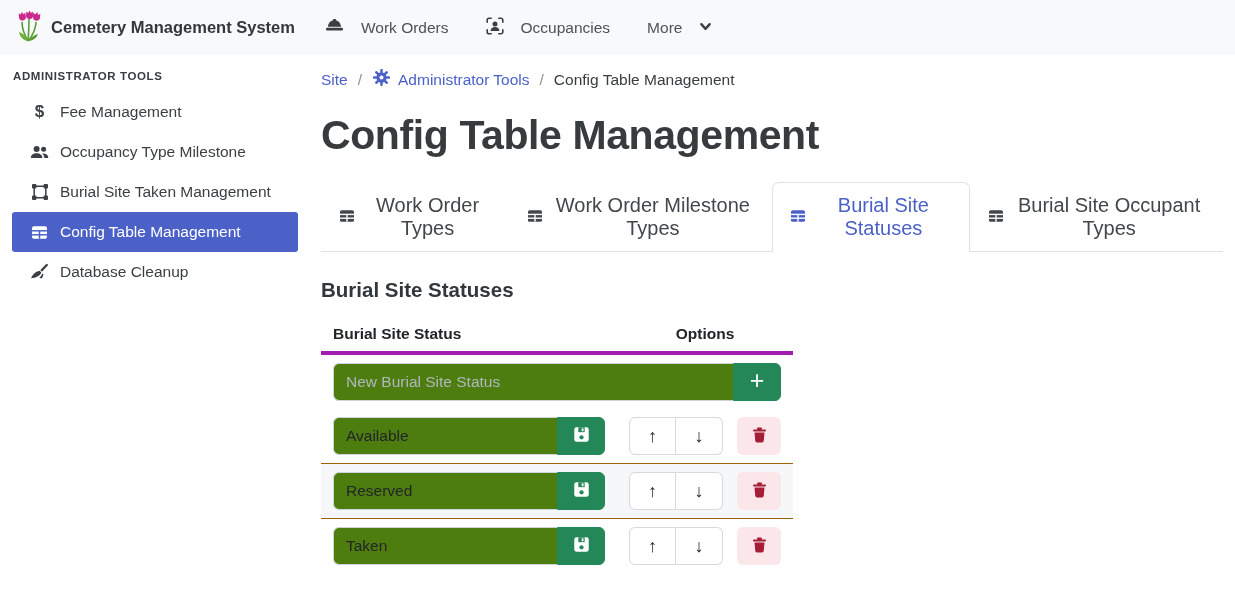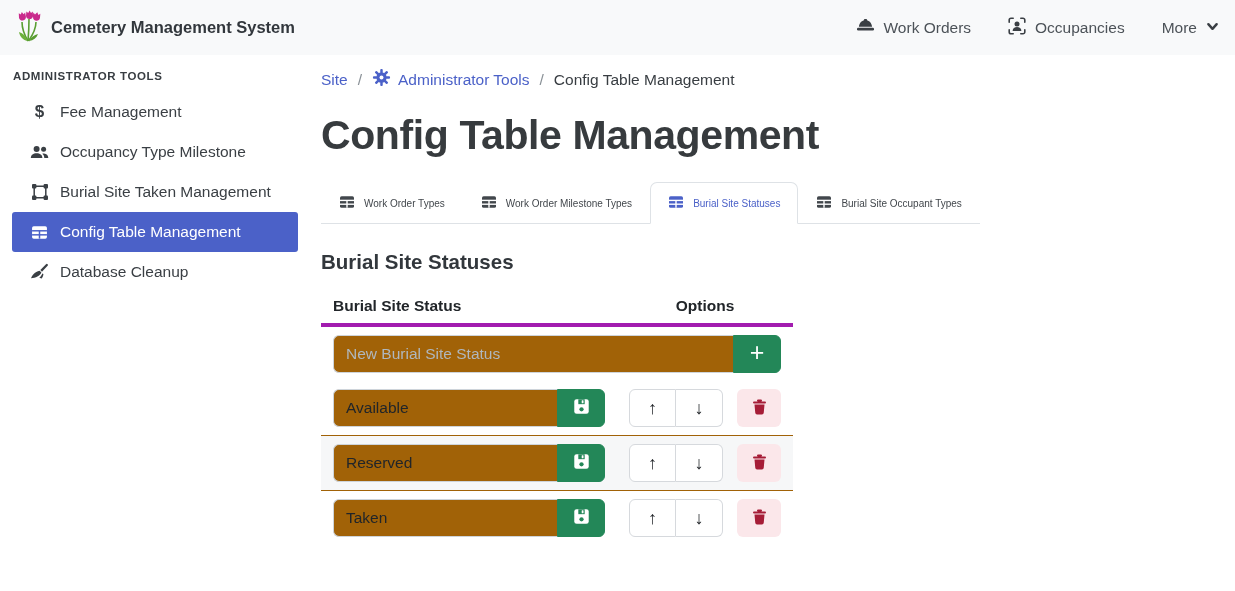--- a/index.html
+++ b/index.html
@@ -3,62 +3,62 @@
 <meta charset="utf-8">
 <style>
   * { box-sizing: border-box; }
   html,body { margin:0; padding:0; }
   body {
     width:1235px; height:591px; overflow:hidden; position:relative;
     background:#fff; color:#212529;
     font-family:"Liberation Sans", sans-serif; font-size:15.5px;
   }
   
-  .navbar { height:55px; background:#f8f9fa; display:flex; align-items:center; padding:0 16px;justify-content:space-between; }
+  .navbar { height:55px; background:#f8f9fa; display:flex; align-items:center; padding:0 16px; }
   .brand { display:flex; align-items:center; gap:9px; cursor:pointer; }
   .brand-text { font-weight:bold; font-size:16.5px; color:#32373c; }
   .nav-links { display:flex; align-items:center; margin-left:30px; gap:37px; }
-  .nav-link { display:flex; align-items:center; gap:9px; color:#4c5258; cursor:pointer; }
+  .nav-link { display:flex; align-items:center; gap:17px; color:#4c5258; cursor:pointer; }
   .nav-right { margin-left:auto; display:flex; align-items:center; gap:9px; color:#4c5258; cursor:pointer; }
   
   .sidebar { position:absolute; left:0; top:55px; width:310px; bottom:0; padding:13px 12px; background:#fff; }
   .sidebar-heading { font-size:11.5px; font-weight:700; letter-spacing:.6px; color:#383d42; margin:2px 0 10px 1px; }
   .side-item { height:40px; display:flex; align-items:center; gap:10px; padding-left:17px; color:#3a3f44; border-radius:3px; cursor:pointer; }
   .side-item .icon-box { width:21px; display:flex; justify-content:center; align-items:center; color:#3a3f44; }
   .side-item.active { background:#4b61c8; color:#fff; }
   .side-item.active .icon-box { color:#fff; }
   .side-item.active .tbl-lines { stroke:#4b61c8; }
   .dollar-glyph { font-weight:bold; font-size:17px; }
   
   .main { position:absolute; left:310px; top:55px; right:0; bottom:0; padding:13px 12px 0 11px; }
   .breadcrumb { display:flex; align-items:center; gap:10px; }
   .crumb-link { color:#4b61c8; display:flex; align-items:center; gap:7px; text-decoration:none; cursor:pointer; }
   .crumb-sep { color:#8a9197; }
   .crumb-current { color:#383d42; }
   .page-title { font-size:41px; font-weight:600; color:#373b3e; margin:21px 0 0; letter-spacing:-.4px; }
   
   .tabs-wrap { margin-top:23px; }
   .tabs { display:inline-flex; border-bottom:1px solid #dee2e6; }
-  .tab { display:flex; align-items:center; gap:9px; padding:11px 17px; font-size:10px;
+  .tab { display:flex; align-items:center; gap:9px; padding:11px 17px; font-size:20px;
          color:#42474c; background:transparent; border:1px solid transparent; margin-bottom:-1px;
          cursor:pointer; font-family:inherit; }
   .tab.active { background:#fff; border-color:#dee2e6 #dee2e6 #fff #dee2e6; border-radius:7px 7px 0 0; color:#4b61c8; }
   
   .section-title { font-size:20.5px; font-weight:700; color:#32373c; margin:26px 0 15px; }
   table.cfg { width:472px; border-collapse:collapse; table-layout:fixed; }
   table.cfg col.c1 { width:296px; }
   table.cfg th { text-align:left; font-weight:700; color:#212529; padding:8px 12px; border-bottom:4px solid #a21caf; }
   table.cfg th.th-options { text-align:center; }
   table.cfg td { padding:8px 12px; }
   tr.bordered td { border-bottom:1px solid #a16207; }
   tr.striped td { background:#f6f7f8; }
   .input-group { display:flex; width:100%; }
   .input-group input {
     flex:1; min-width:0; height:38px; border:1px solid #ced4da; border-right:none;
-    border-radius:6px 0 0 6px; padding:1px 12px; font-size:15.5px; font-family:inherit; color:#212529; outline:none; background:#a16207;
+    border-radius:6px 0 0 6px; padding:1px 12px; font-size:15.5px; font-family:inherit; color:#212529; outline:none; background:#4d7c0f;
   }
   .input-group input::placeholder { color:#b0b7bd; }
   .btn-green { width:48px; height:38px; flex:0 0 48px; background:#238758; border:1px solid #238758;
     border-radius:0 6px 6px 0; color:#fff; display:flex; align-items:center; justify-content:center; cursor:pointer; }
   .plus-glyph { font-size:25px; font-weight:500; line-height:1; margin-top:-3px; }
   .opt-wrap { display:flex; align-items:center; justify-content:center; gap:14px; }
   .updown { display:flex; }
   .ud-btn { width:47px; height:38px; background:#fff; border:1px solid #d6d9dd; display:flex; align-items:center;
     justify-content:center; cursor:pointer; color:#212529; font-size:18px; font-family:inherit; padding:0; }
   .ud-btn.up { border-radius:6px 0 0 6px; }

